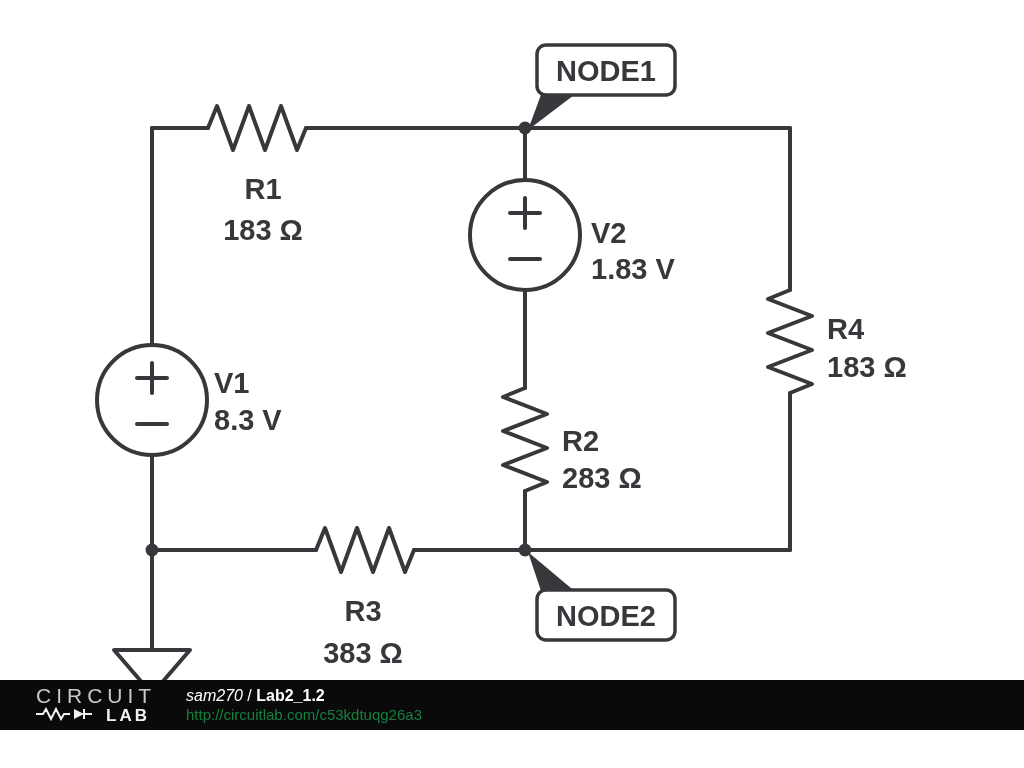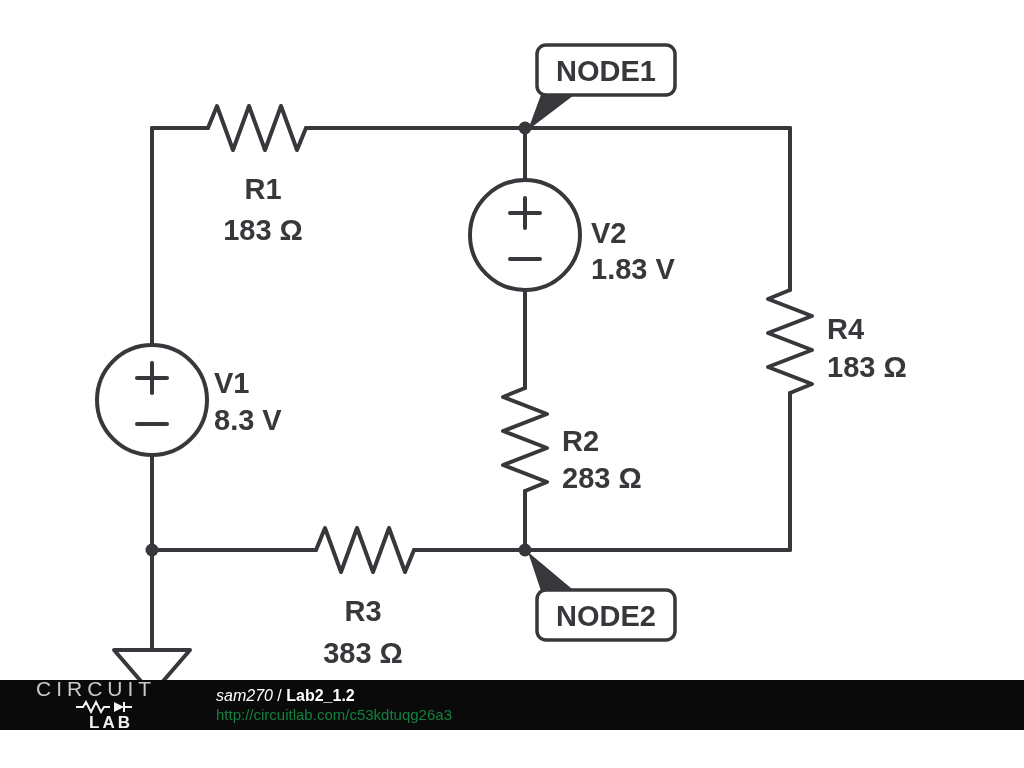--- a/index.html
+++ b/index.html
@@ -60,32 +60,30 @@
   }
   .logo-top {
     color: #c9c9c9;
     font-size: 21px;
     letter-spacing: 5px;
     line-height: 1.05;
     font-weight: 400;
   }
   .logo-bottom {
     display: flex;
-    align-items: center;
     line-height: 1.05;
-    flex-direction: column;
   }
   .logo-bottom .lab-text {
     color: #f2f2f2;
     font-weight: bold;
     font-size: 17px;
     letter-spacing: 3px;
   }
   .logo-glyph { margin-right: 4px; }
-  .meta { margin-left: 30px; }
+  .meta { }
   .meta-line1 { font-size: 16px; line-height: 1.25; }
   .meta-line1 span { white-space: pre; }
   .meta-line1 .author { font-style: italic; }
   .meta-line1 .title { font-weight: bold; }
   .meta-url { font-size: 15px; line-height: 1.25; color: #15803d; }
 </style>
 </head>
 <body>
 
 <svg class="schematic" width="1024" height="718" viewBox="0 0 1024 718" xmlns="http://www.w3.org/2000/svg">

